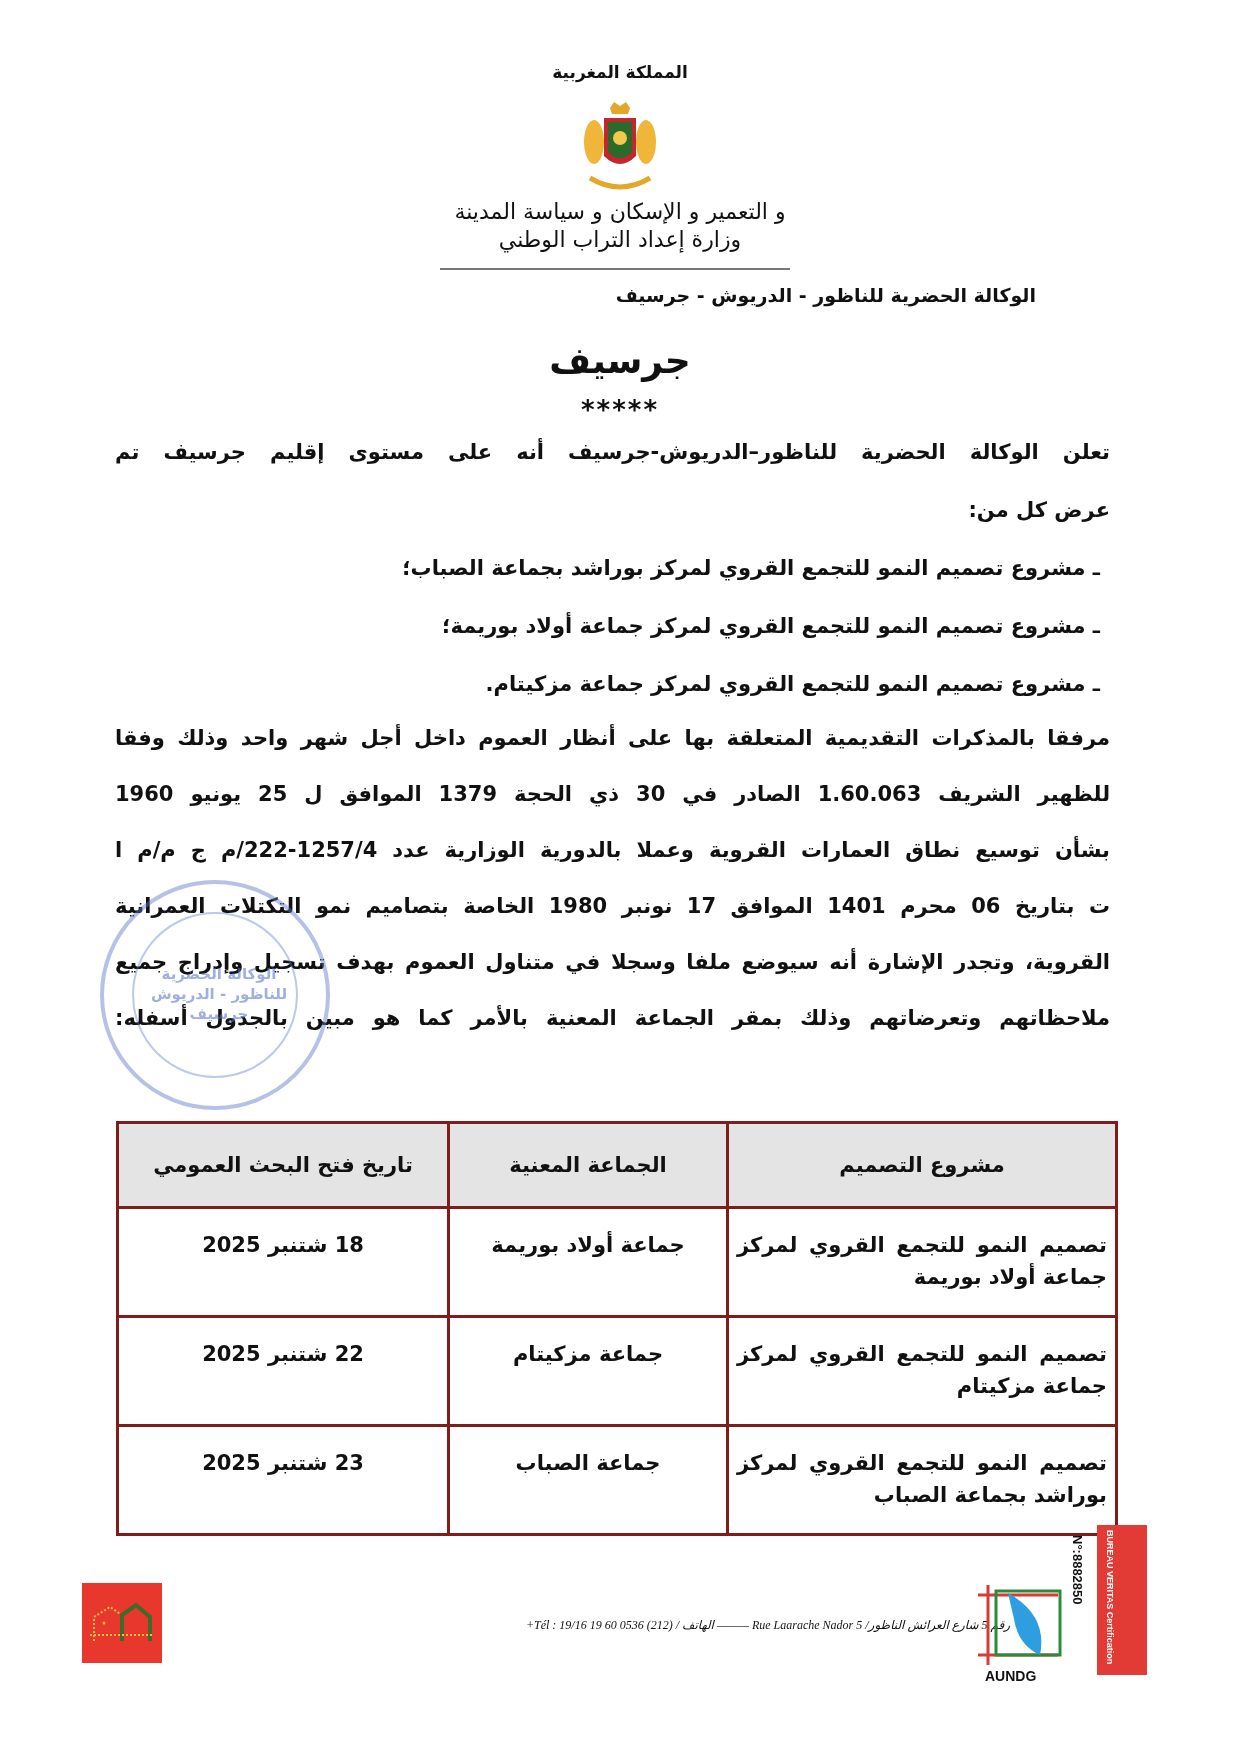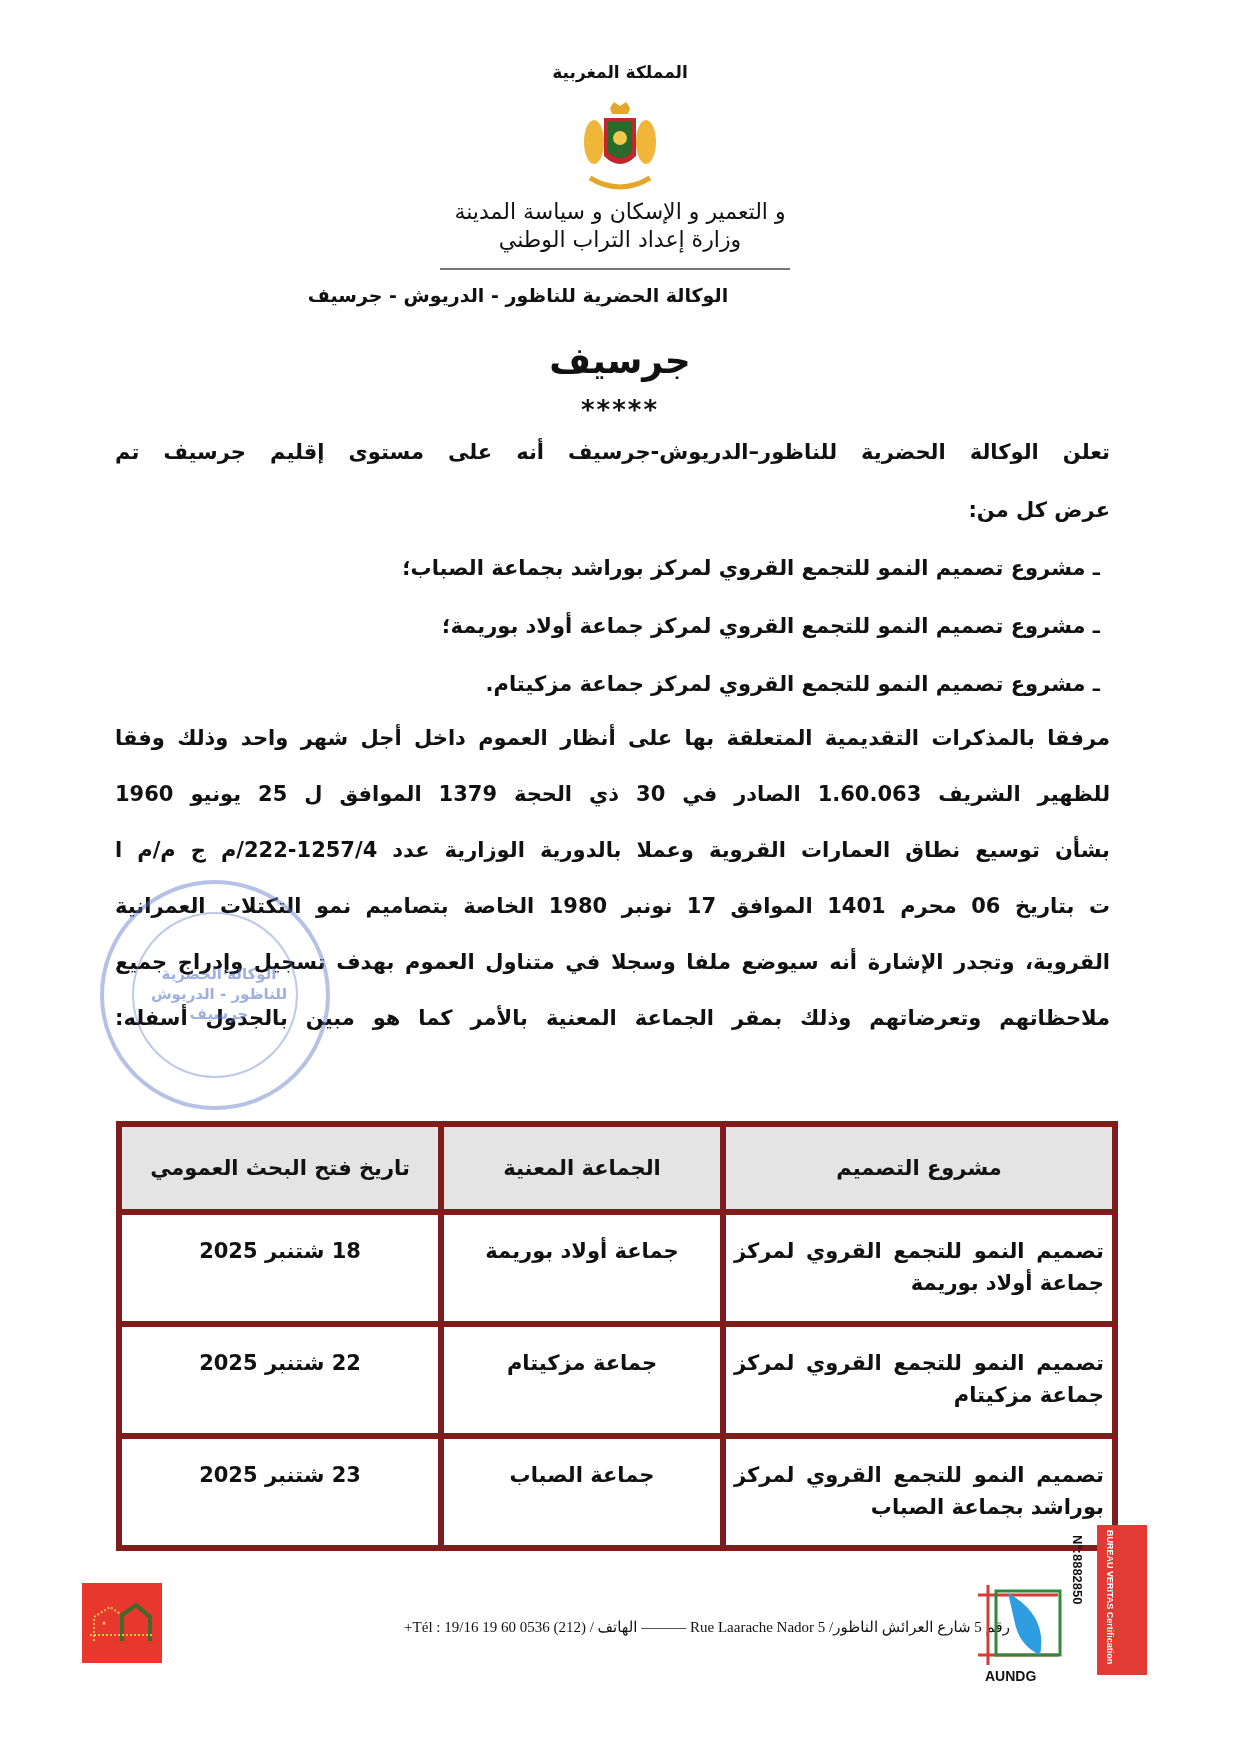--- a/index.html
+++ b/index.html
@@ -7,51 +7,51 @@
            font-family: "DejaVu Sans", "Liberation Sans", sans-serif; color: #111; }
     .page { position: absolute; inset: 0; }
     .rtl { direction: rtl; }
 
     .kingdom { position: absolute; top: 62px; left: 0; width: 1240px; text-align: center;
                font-weight: bold; font-size: 17px; }
     .emblem { position: absolute; top: 100px; left: 580px; width: 80px; height: 100px; }
     .ministry { position: absolute; top: 198px; left: 0; width: 1240px; text-align: center;
                 font-size: 22px; line-height: 28px; }
     .ministry-rule { position: absolute; top: 268px; left: 440px; width: 350px; height: 2px; background: #777; }
-    .agency { position: absolute; top: 284px; left: 0; width: 1036px; text-align: center;
+    .agency { position: absolute; top: 284px; left: 0; width: 1036px; text-align: right;
               font-weight: bold; font-size: 19px; }
 
     .title { position: absolute; top: 340px; left: 0; width: 1240px; text-align: center;
              font-weight: bold; font-size: 36px; }
     .stars { position: absolute; top: 395px; left: 0; width: 1240px; text-align: center;
              font-weight: bold; font-size: 26px; letter-spacing: 2px; }
 
     .body-text { position: absolute; right: 130px; left: 115px; font-weight: bold; font-size: 21px; }
     .line { position: absolute; right: 0; white-space: nowrap; }
     .justify { left: 0; text-align: justify; text-align-last: justify; }
 
     .stamp { position: absolute; top: 880px; left: 100px; width: 230px; height: 230px; border-radius: 50%;
              border: 4px solid rgba(90,120,200,0.45); box-sizing: border-box; }
     .stamp::after { content: ""; position: absolute; inset: 28px; border-radius: 50%;
                     border: 2px solid rgba(90,120,200,0.4); }
     .stamp-text { position: absolute; top: 80px; left: 40px; width: 150px; text-align: center;
                   color: rgba(80,110,200,0.55); font-size: 15px; font-weight: bold; direction: rtl; line-height: 20px; }
 
     table.schedule { position: absolute; top: 1121px; left: 116px; width: 1002px; border-collapse: collapse;
                      direction: rtl; font-weight: bold; }
-    table.schedule th, table.schedule td { border: 6px solid #7f1d1d; vertical-align: top; }
+    table.schedule th, table.schedule td { border: 3px solid #7f1d1d; vertical-align: top; }
     table.schedule th { background: #e4e4e4; height: 80px; font-size: 21px; vertical-align: middle; text-align: center; }
     table.schedule td { font-size: 21px; padding: 20px 8px; line-height: 32px; }
     td.c-project { width: 370px; text-align: justify; text-align-last: right; }
     td.c-commune { width: 260px; text-align: center; }
     td.c-date { text-align: center; }
     tr.row td { height: 66px; }
 
     .footer-logo-left { position: absolute; top: 1583px; left: 82px; width: 80px; height: 80px; background: #e8372c; }
-    .footer-text { position: absolute; left: 190px; width: 820px; font-family: "Liberation Serif", serif; font-size: 15px; white-space: nowrap; }
+    .footer-text { position: absolute; left: 190px; width: 820px; font-family: "Liberation Serif", serif; font-size: 12px; white-space: nowrap; font-style: italic; }
     .f1 { top: 1618px; }
     .f2 { top: 1648px; left: 255px; }
     .aundg { position: absolute; top: 1585px; left: 978px; width: 90px; height: 100px; }
     .aundg-label { position: absolute; top: 1668px; left: 985px; font-size: 14px; font-weight: bold; font-family: "Liberation Sans", sans-serif; }
     .bv { position: absolute; top: 1525px; left: 1097px; width: 50px; height: 150px; background: #e23b35; }
     .bv-num { position: absolute; top: 1535px; left: 1070px; writing-mode: vertical-rl; font-size: 13px; font-weight: bold;
               font-family: "Liberation Sans", sans-serif; }
     .bv-label { position: absolute; top: 1530px; left: 1105px; writing-mode: vertical-rl; font-size: 9px; color: #fff; font-weight: bold;
                 font-family: "Liberation Sans", sans-serif; }
   </style>

